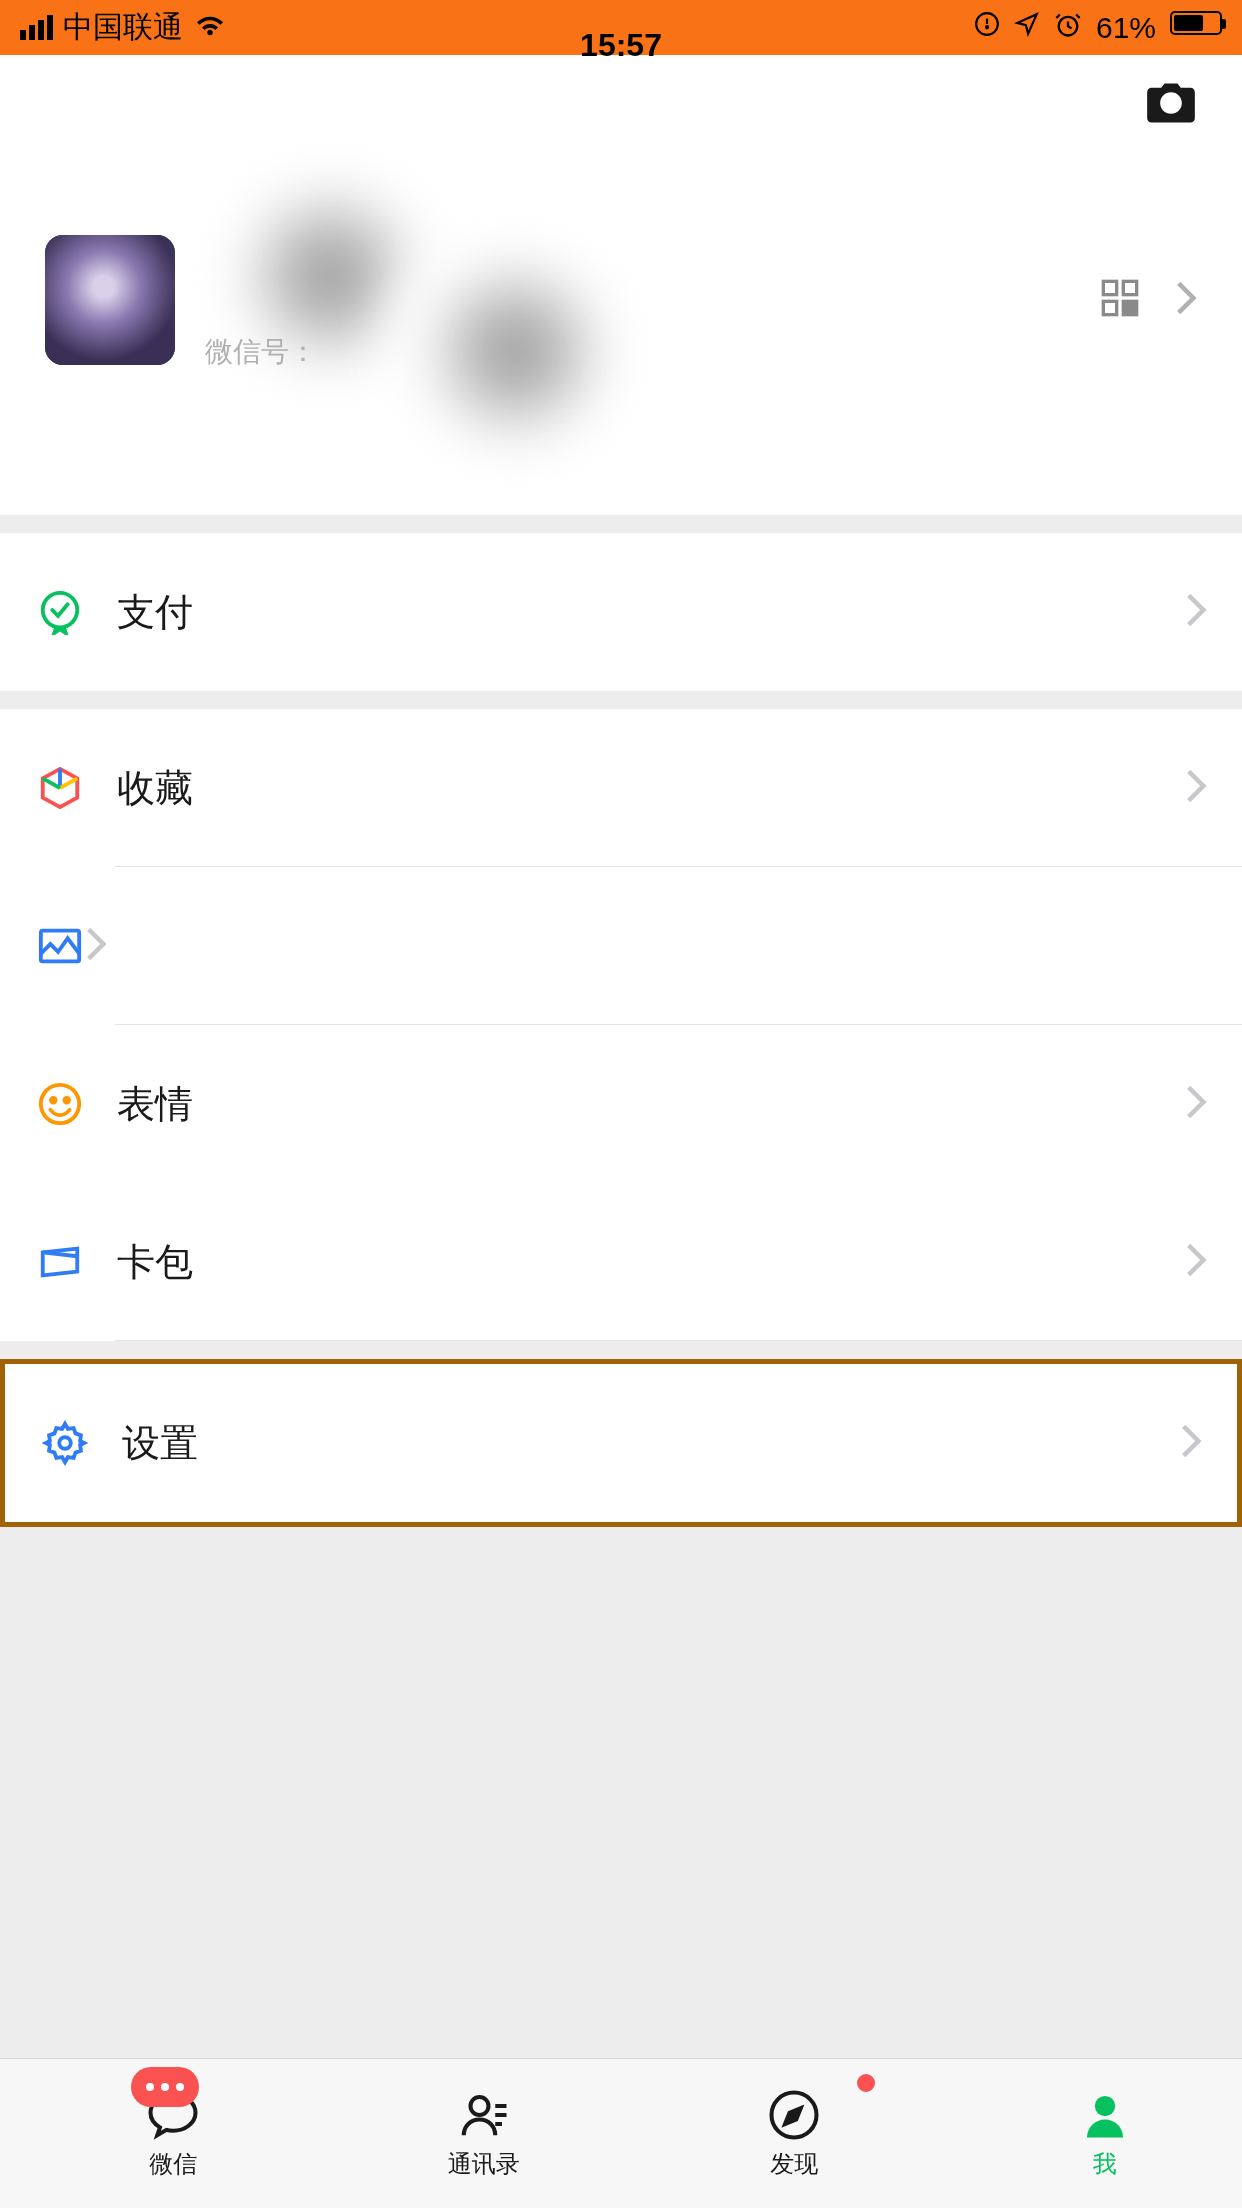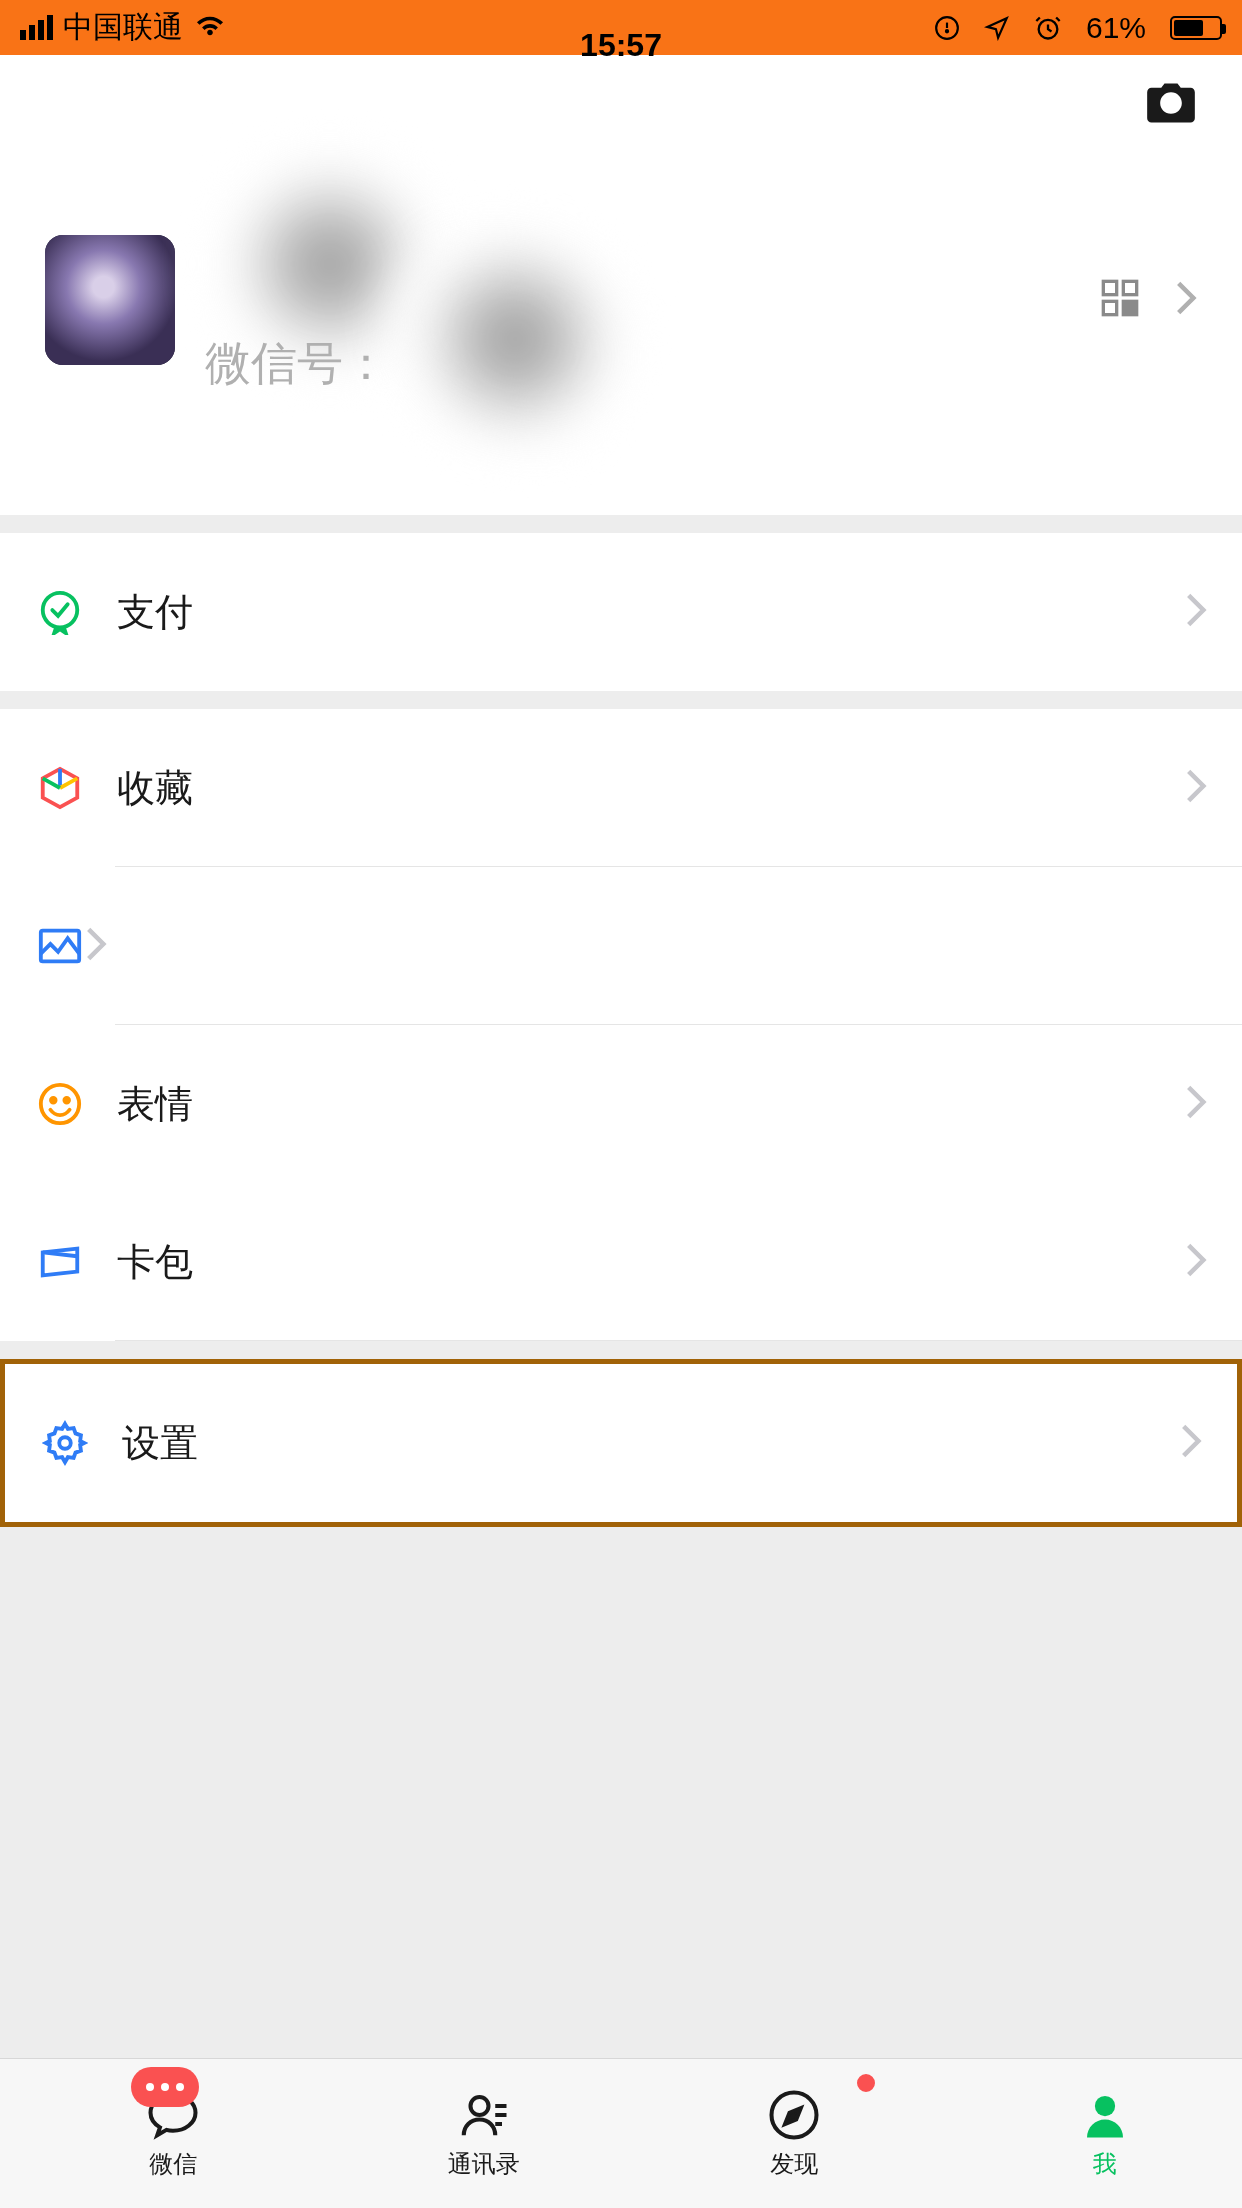--- a/index.html
+++ b/index.html
@@ -18,21 +18,21 @@
       background: #f97316;
       display: flex;
       align-items: center;
       justify-content: space-between;
       padding: 15px 20px;
       font-size: 30px;
       font-weight: 500;
     }
     .status-left { display: flex; align-items: center; gap: 10px; }
     .status-center { position: absolute; left: 50%; transform: translateX(-50%); font-weight: 600; font-size: 32px; margin-top: 36px; }
-    .status-right { display: flex; align-items: center; gap: 24px; }
+    .status-right { display: flex; align-items: flex-start; gap: 14px; }
     .signal-bars { display: flex; align-items: flex-end; gap: 3px; }
     .signal-bars span { width: 6px; background: #000; display: inline-block; }
     .signal-bars span:nth-child(1){height:10px}
     .signal-bars span:nth-child(2){height:15px}
     .signal-bars span:nth-child(3){height:20px}
     .signal-bars span:nth-child(4){height:25px}
     .wifi-icon svg { width: 34px; height: 34px; }
     .battery-box { display: flex; align-items: center; gap: 4px; }
     .battery { width: 52px; height: 24px; border: 2.5px solid #000; border-radius: 5px; position: relative; }
     .battery::after { content: ''; position: absolute; right: -6px; top: 6px; width: 4px; height: 10px; background: #000; border-radius: 0 2px 2px 0; }
@@ -81,24 +81,24 @@
       position: absolute;
       width: 230px; height: 230px;
       border-radius: 50%;
       background: radial-gradient(circle at 50% 50%, #7a7a7a 0%, #bbb 30%, #fff 60%);
       filter: blur(25px);
       opacity: .85;
     }
     .blur1 { top: -120px; left: 10px; }
     .blur2 { top: -30px; left: 180px; width:260px; height:200px; transform: rotate(20deg); }
     .wechat-id-label {
-      font-size: 46px;
+      font-size: 28px;
       color: #b0b0b0;
       position: relative;
-      top: 64px;
+      top: 52px;
     }
     .qr-icon {
       margin-right: 35px;
       color: #888;
     }
     .qr-icon svg { width: 40px; height: 40px; }
     .chevron svg { width: 22px; height: 38px; }
 
     
     .gap { height: 18px; background: #ededed; }

